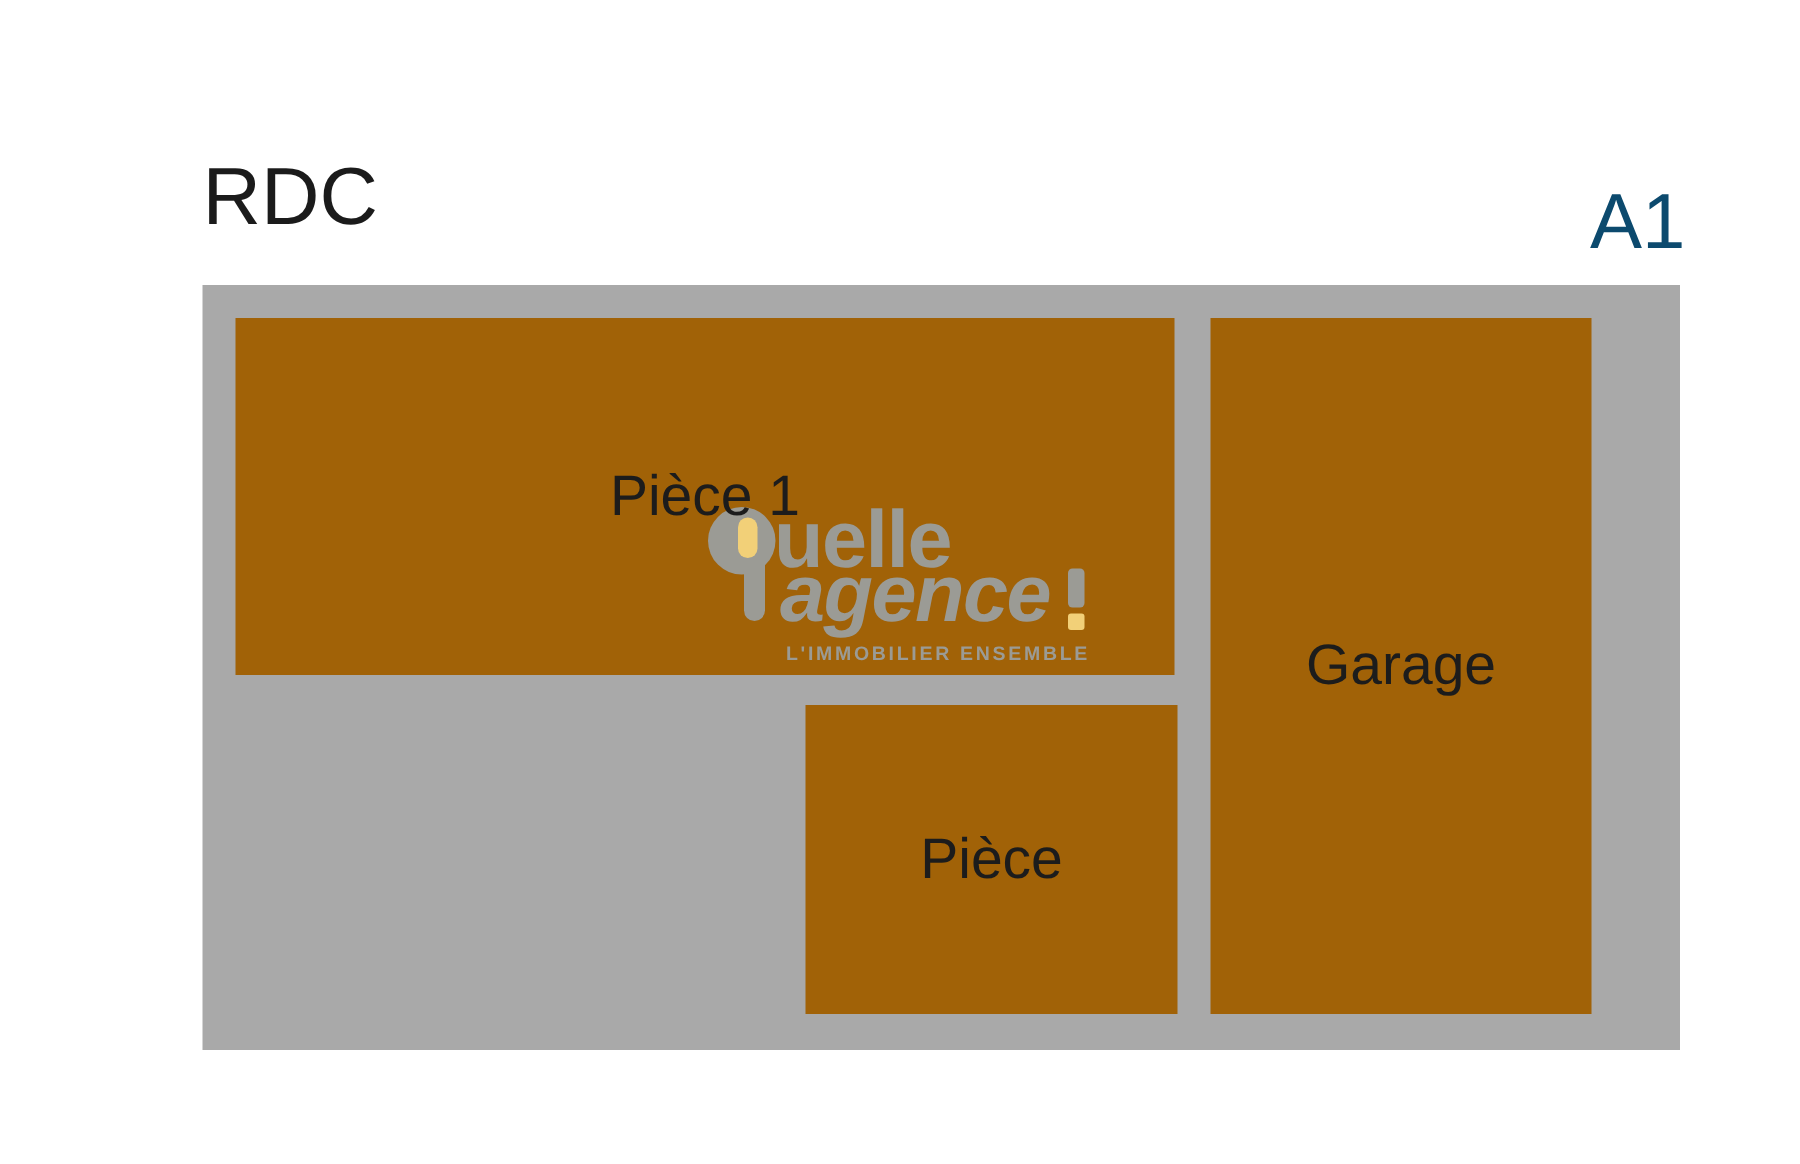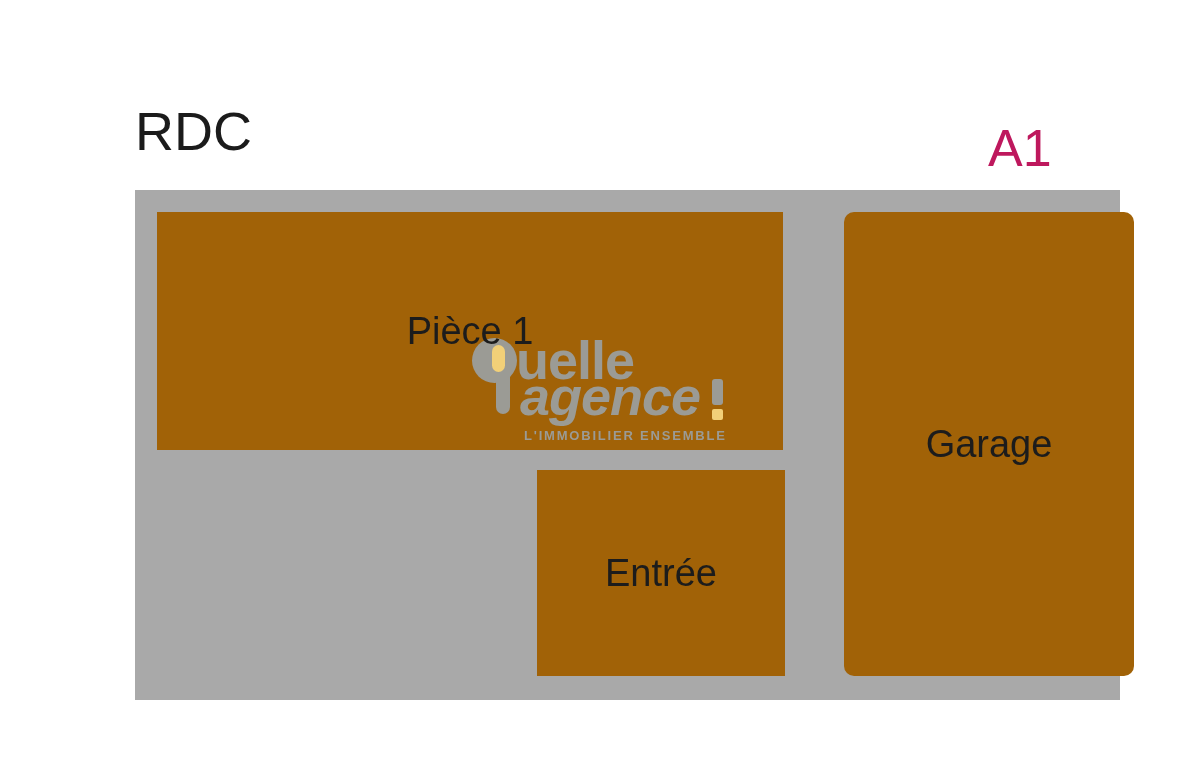--- a/index.html
+++ b/index.html
@@ -35,25 +35,25 @@
     width: 985px;
     font-size: 54px;
     line-height: 1;
     color: #1b1b1b;
     letter-spacing: 0px;
   }
 
   
   .unit-label {
     position: absolute;
-    left: 988px;
+    left: 1060px;
     top: 122px;
     font-size: 52px;
     line-height: 1;
-    color: #be185d;
+    color: #0c4a6e;
   }
 
   
   .floorplan {
     position: absolute;
     left: 135px;
     top: 190px;
     width: 985px;
     height: 510px;
     background: #a9a9a9;
@@ -68,21 +68,21 @@
   .room-label {
     position: relative;
     z-index: 10;
     font-size: 38px;
     color: #1c1c1c;
     white-space: nowrap;
   }
   .room-piece1  { left: 22px;  top: 22px;  width: 626px; height: 238px; }
   .room-bureau1 { left: 22px;  top: 280px; width: 358px; height: 206px; }
   .room-entree  { left: 402px; top: 280px; width: 248px; height: 206px; }
-  .room-garage  { left: 709px; top: 22px;  width: 290px; height: 464px; border-radius: 10px; }
+  .room-garage  { left: 672px; top: 22px;  width: 254px; height: 464px; }
 
   
   .brand-watermark {
     position: absolute;
     left: 472px;
     top: 333px;
     width: 300px;
     height: 120px;
     z-index: 5;
     pointer-events: none;
@@ -143,21 +143,21 @@
   <div class="unit-label">A1</div>
 
   <div class="floorplan">
 
     <div class="room room-piece1">
       <span class="room-label">Pièce 1</span>
     </div>
 
 
     <div class="room room-entree">
-      <span class="room-label">Entrée</span>
+      <span class="room-label">Pièce</span>
     </div>
 
     <div class="room room-garage">
       <span class="room-label">Garage</span>
     </div>
 
   </div>
 
   <div class="brand-watermark">
     <span class="q-bowl"></span>

